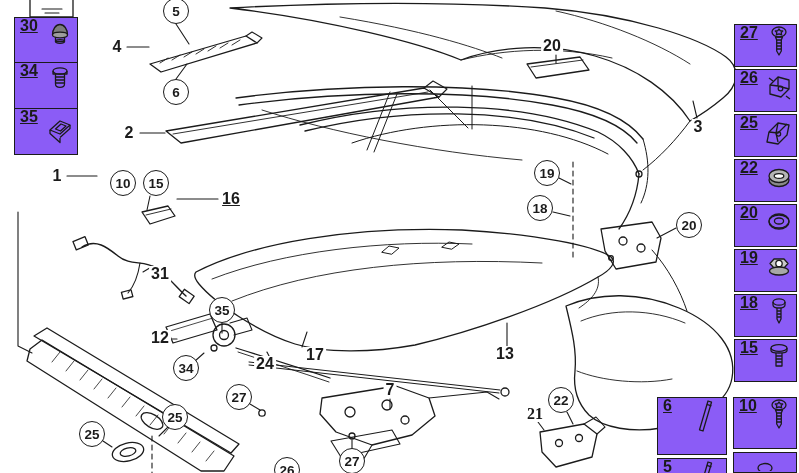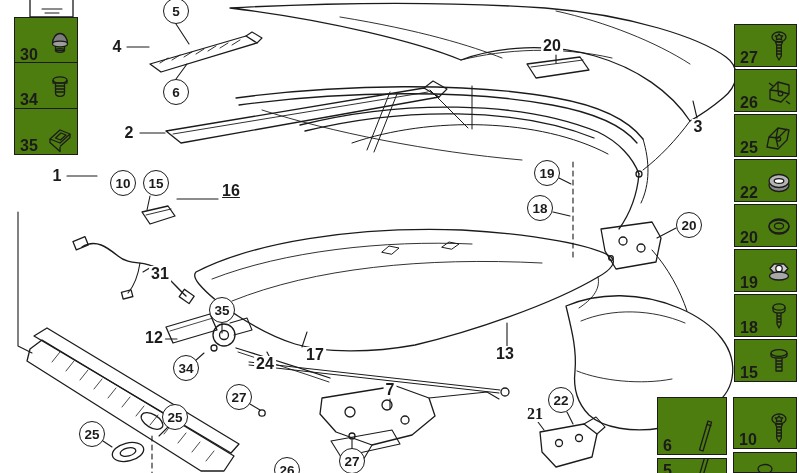--- a/index.html
+++ b/index.html
@@ -7,21 +7,21 @@
   body { font-family:"Liberation Sans","DejaVu Sans",sans-serif; background:#fff; color:#1b1b1b; }
   .stage { position:relative; width:799px; height:473px; background:#fff; overflow:hidden; }
   svg.art { position:absolute; left:0; top:0; z-index:1; }
   .callout-layer { position:absolute; left:0; top:0; width:799px; height:473px; z-index:3; pointer-events:none; }
   .callout { position:absolute; transform:translate(-50%,-50%); font-weight:bold; }
   .callout.plain { font-size:16px; background:#fff; padding:0 2px; line-height:1; }
   .callout.circle { width:26px; height:26px; border:1.8px solid #1b1b1b; border-radius:50%;
                     background:#fff; display:flex; align-items:center; justify-content:center;
                     font-size:13.5px; }
   .panel { position:absolute; z-index:4; }
-  .pbox { border:1.6px solid #1b1b1b; background:#4d7c0f; display:flex; align-items:flex-end; overflow:hidden; }
+  .pbox { border:1.6px solid #1b1b1b; background:#8b5cf6; display:flex; align-items:flex-start; overflow:hidden;text-decoration:underline; }
   .pbox .num { font-weight:bold; font-size:16px; padding-left:5px; width:27px; flex:none; line-height:1; }
   .pbox .icon { flex:1; display:flex; justify-content:center; align-items:center; }
   .left-panel { left:14px; top:17px; }
   .left-panel .pbox { width:64px; height:47px; margin-top:-1.6px; }
   .left-panel .pbox:first-child { margin-top:0; }
   .right-panel { left:734px; top:24px; }
   .right-panel .pbox { width:63px; height:43px; margin-bottom:2px; }
   .br-layer .pbox { position:absolute; }
 </style>
 </head>
@@ -201,27 +201,27 @@
   <div class="callout-layer">
       <div class="callout circle" style="left: 176px; top: 11px;">5</div>
       <div class="callout plain" style="left: 117px; top: 47px;">4</div>
       <div class="callout circle" style="left: 176px; top: 92px;">6</div>
       <div class="callout plain" style="left: 129px; top: 133px;">2</div>
       <div class="callout plain" style="left: 552px; top: 46px;">20</div>
       <div class="callout plain" style="left: 698px; top: 127px;">3</div>
       <div class="callout plain" style="left: 57px; top: 176px;">1</div>
       <div class="callout circle" style="left: 123px; top: 183px;">10</div>
       <div class="callout circle" style="left: 156px; top: 183px;">15</div>
-      <div class="callout plain" style="left: 231px; top: 191px; text-decoration: underline;">16</div>
+      <div class="callout plain" style="left: 231px; top: 199px; text-decoration: underline;">16</div>
       <div class="callout circle" style="left: 547px; top: 173px;">19</div>
       <div class="callout circle" style="left: 540px; top: 208px;">18</div>
       <div class="callout circle" style="left: 689px; top: 225px;">20</div>
       <div class="callout plain" style="left: 160px; top: 274px;">31</div>
       <div class="callout circle" style="left: 222px; top: 310px;">35</div>
-      <div class="callout plain" style="left: 154px; top: 338px;">12</div>
+      <div class="callout plain" style="left: 160px; top: 338px;">12</div>
       <div class="callout circle" style="left: 186px; top: 368px;">34</div>
       <div class="callout plain" style="left: 265px; top: 364px;">24</div>
       <div class="callout plain" style="left: 315px; top: 355px;">17</div>
       <div class="callout plain" style="left: 505px; top: 354px;">13</div>
       <div class="callout plain" style="left: 390px; top: 390px;">7</div>
       <div class="callout circle" style="left: 239px; top: 397px;">27</div>
       <div class="callout circle" style="left: 175px; top: 417px;">25</div>
       <div class="callout circle" style="left: 92px; top: 434px;">25</div>
       <div class="callout plain" style="left: 535px; top: 414px; font-family: Liberation Serif, serif;">21</div>
       <div class="callout circle" style="left: 561px; top: 400px;">22</div>

